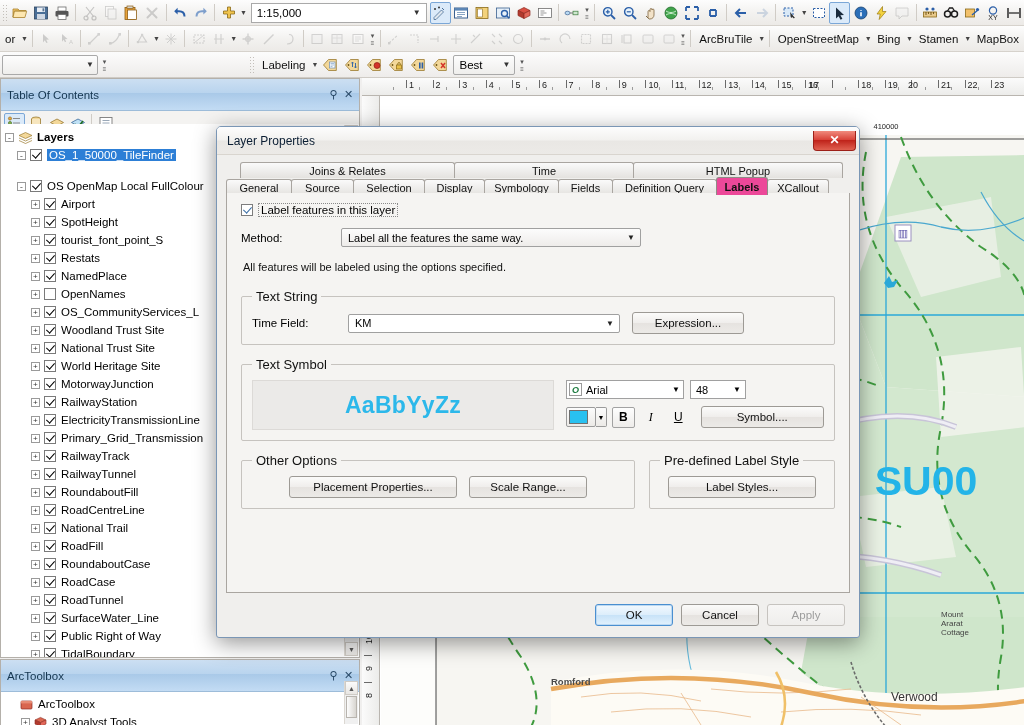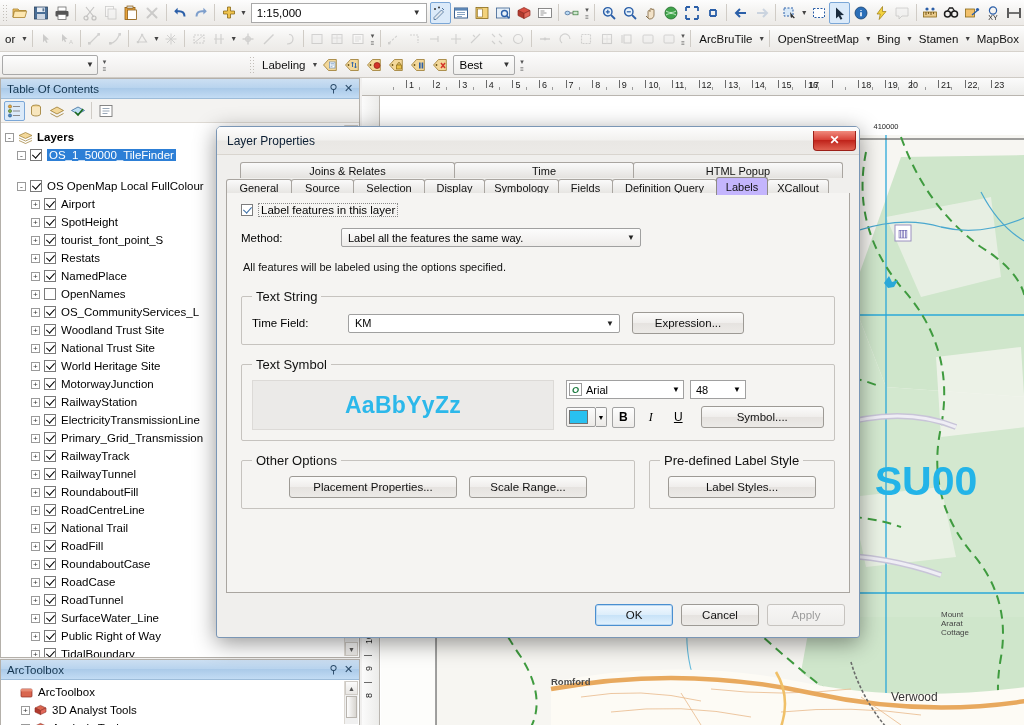--- a/index.html
+++ b/index.html
@@ -76,21 +76,21 @@
 
   
   .panel {
     position:absolute; left:0; width:360px;
     background:#fff; border:1px solid #b4b0aa;
   }
   #toc-panel { top:78px; height:580px; }
   #tbx-panel { top:659px; height:66px; border-bottom:none; }
 
   .panel-title {
-    height:20px; display:flex; align-items:center;
+    height:32px; display:flex; align-items:center;
     background:linear-gradient(to bottom,#ccdff2 0%,#b9d4ee 45%,#a9c9e8 46%,#c3dcf4 100%);
     border-bottom:1px solid #9dbcd9;
     padding:0 3px 0 6px; font-size:11.5px; color:#14354f;
   }
   .panel-title .t { flex:1; }
   .panel-title .pbtn {
     width:15px; height:15px; display:flex; align-items:center; justify-content:center;
     font-size:11px; color:#2a4a68;
   }
 
@@ -215,22 +215,22 @@
   .tabstrip { position:relative; height:34px; }
   .tabrow { display:flex; height:17px; align-items:flex-end; }
   .tab {
     height:16px; display:flex; align-items:center; justify-content:center;
     background:linear-gradient(to bottom,#fafafa,#e4e2df);
     border:1px solid #a9a5a0; border-bottom:none;
     border-radius:3px 3px 0 0; margin-right:-1px;
     font-size:11px; color:#111; padding:0 8px; white-space:nowrap;
   }
   .tab.active {
-    background:#c4b5fd; border-color:#8f8b86; height:18px;
-    position:relative; z-index:5; font-weight:normal;
+    background:#ec4899; border-color:#8f8b86; height:18px;
+    position:relative; z-index:5; font-weight:bold;
   }
 
   .dlg-page {
     position:absolute; left:9px; right:9px; top:66px; bottom:44px;
     background:#f5f4f2; border:1px solid #a9a5a0; border-top:none;
     padding:10px 14px;
   }
 
   .chk-row { display:flex; align-items:center; margin-bottom:11px; }
   .chk {

